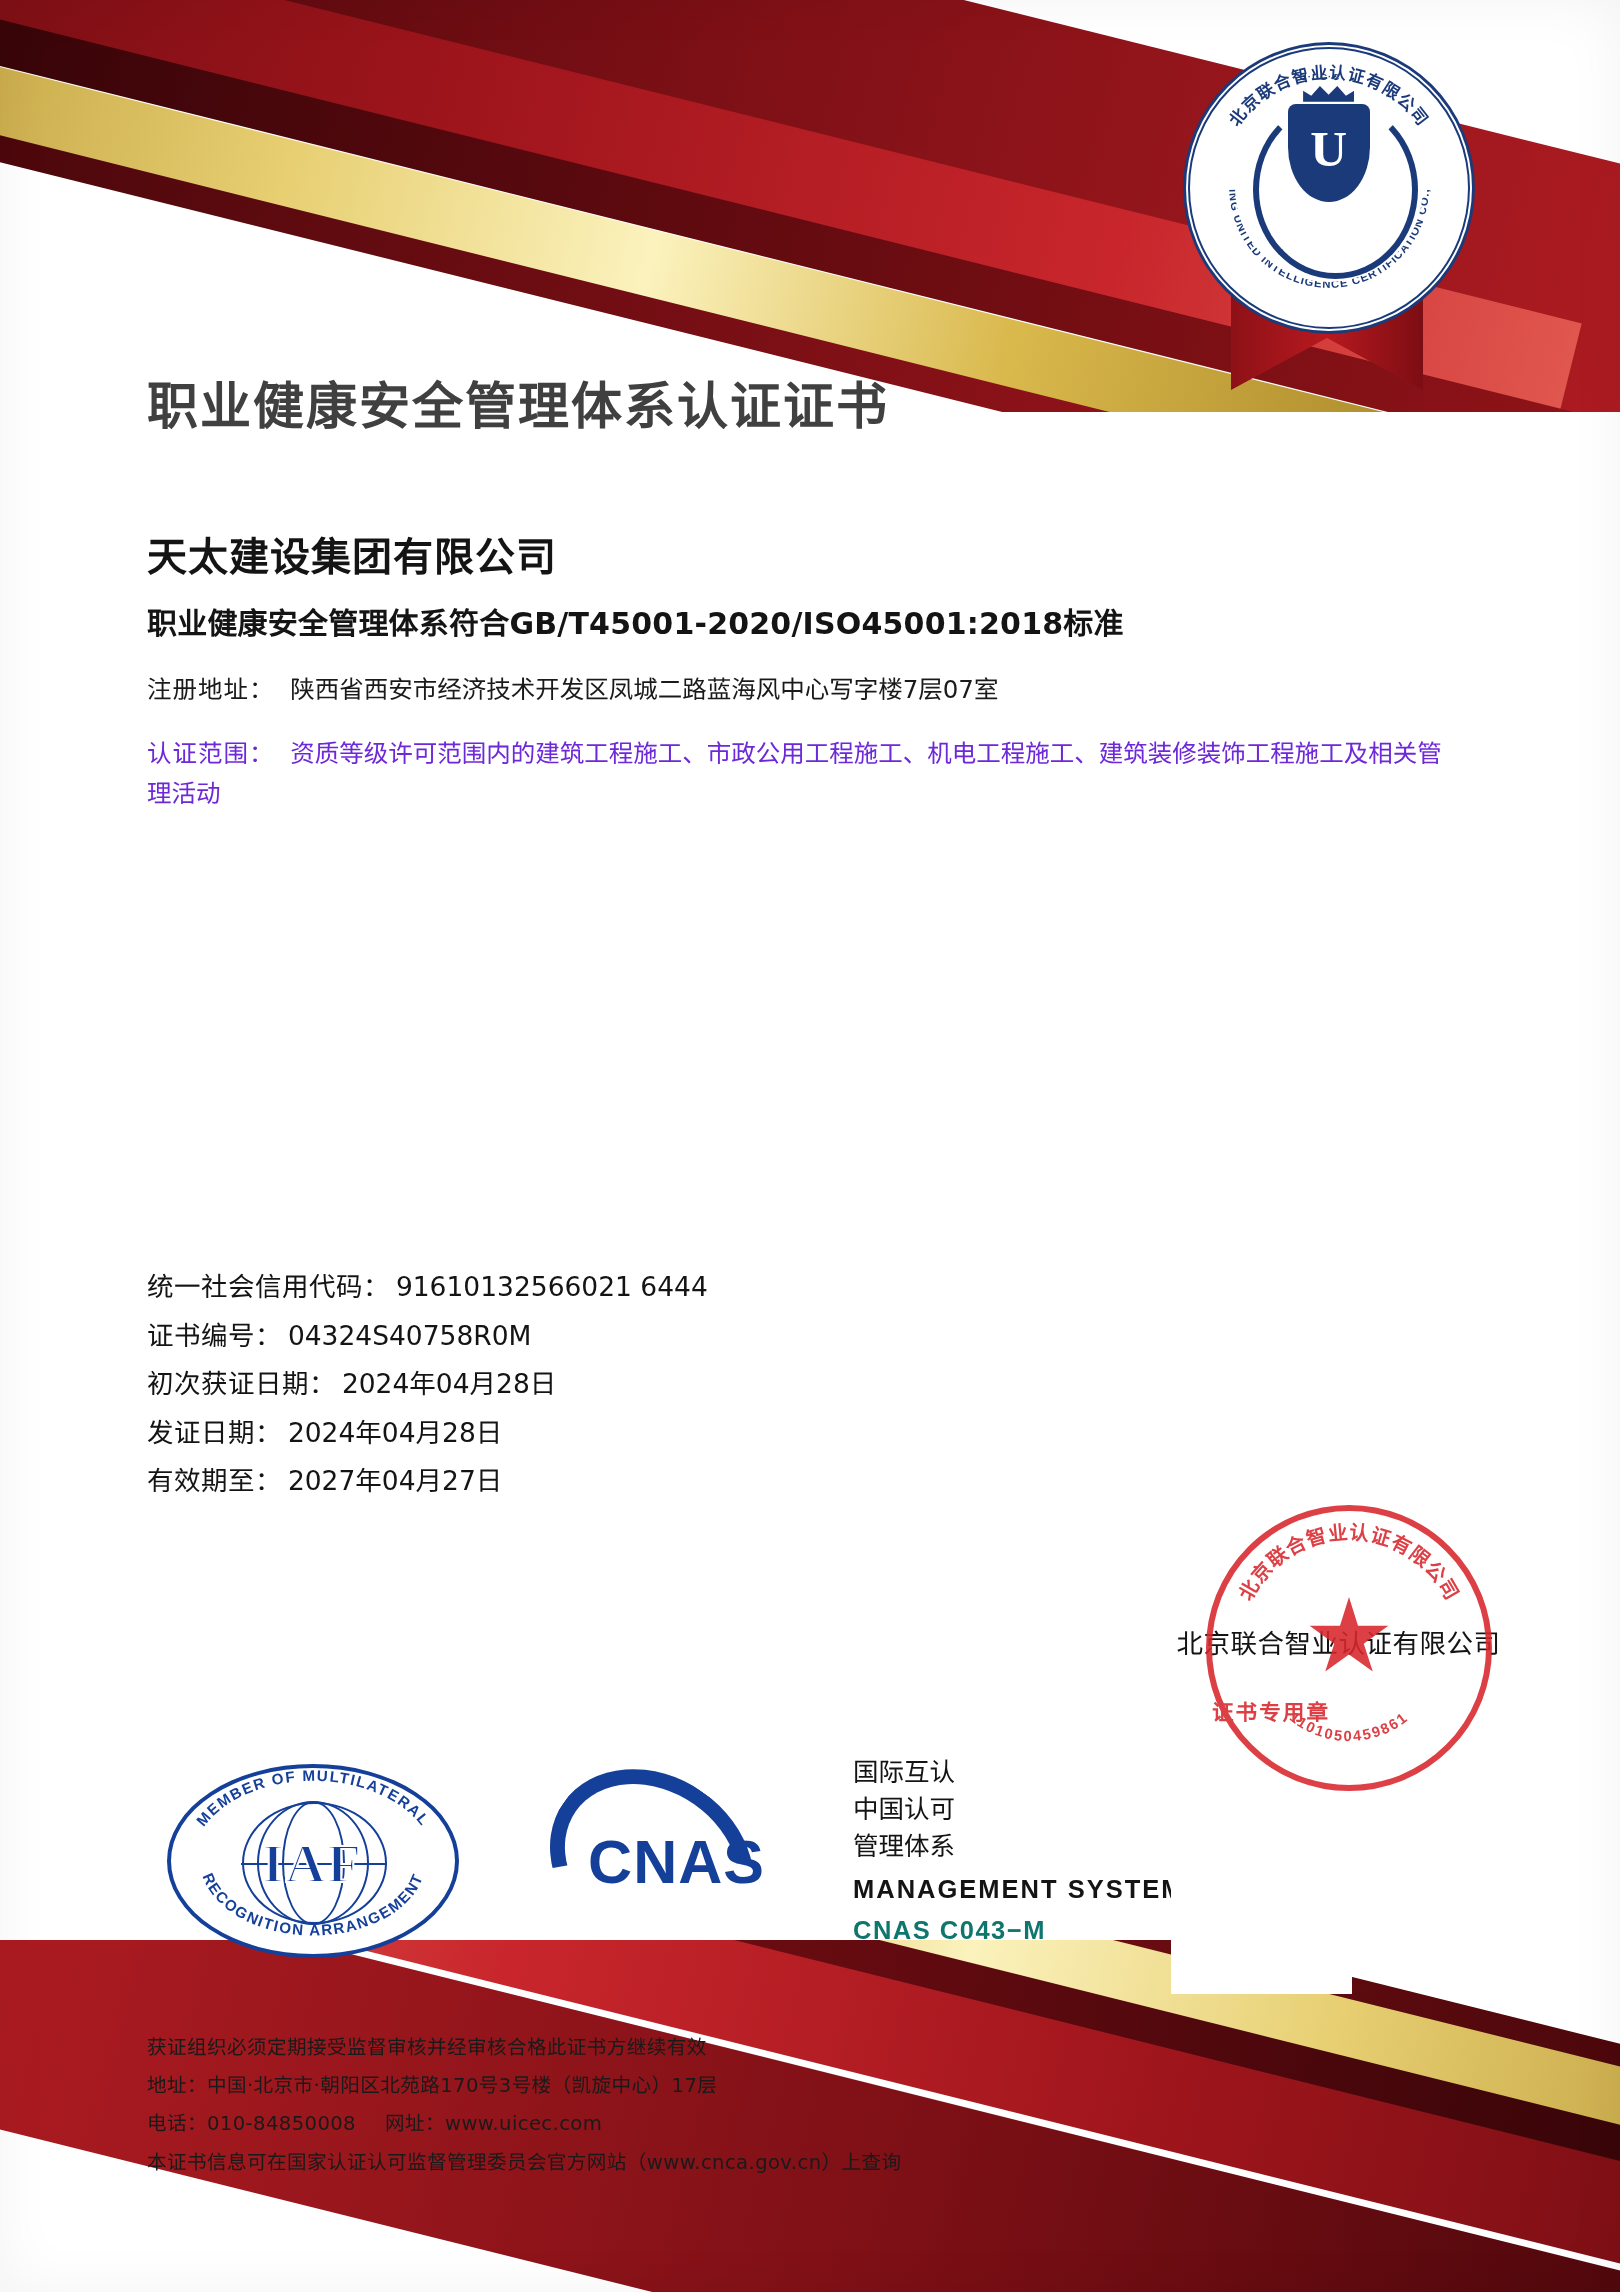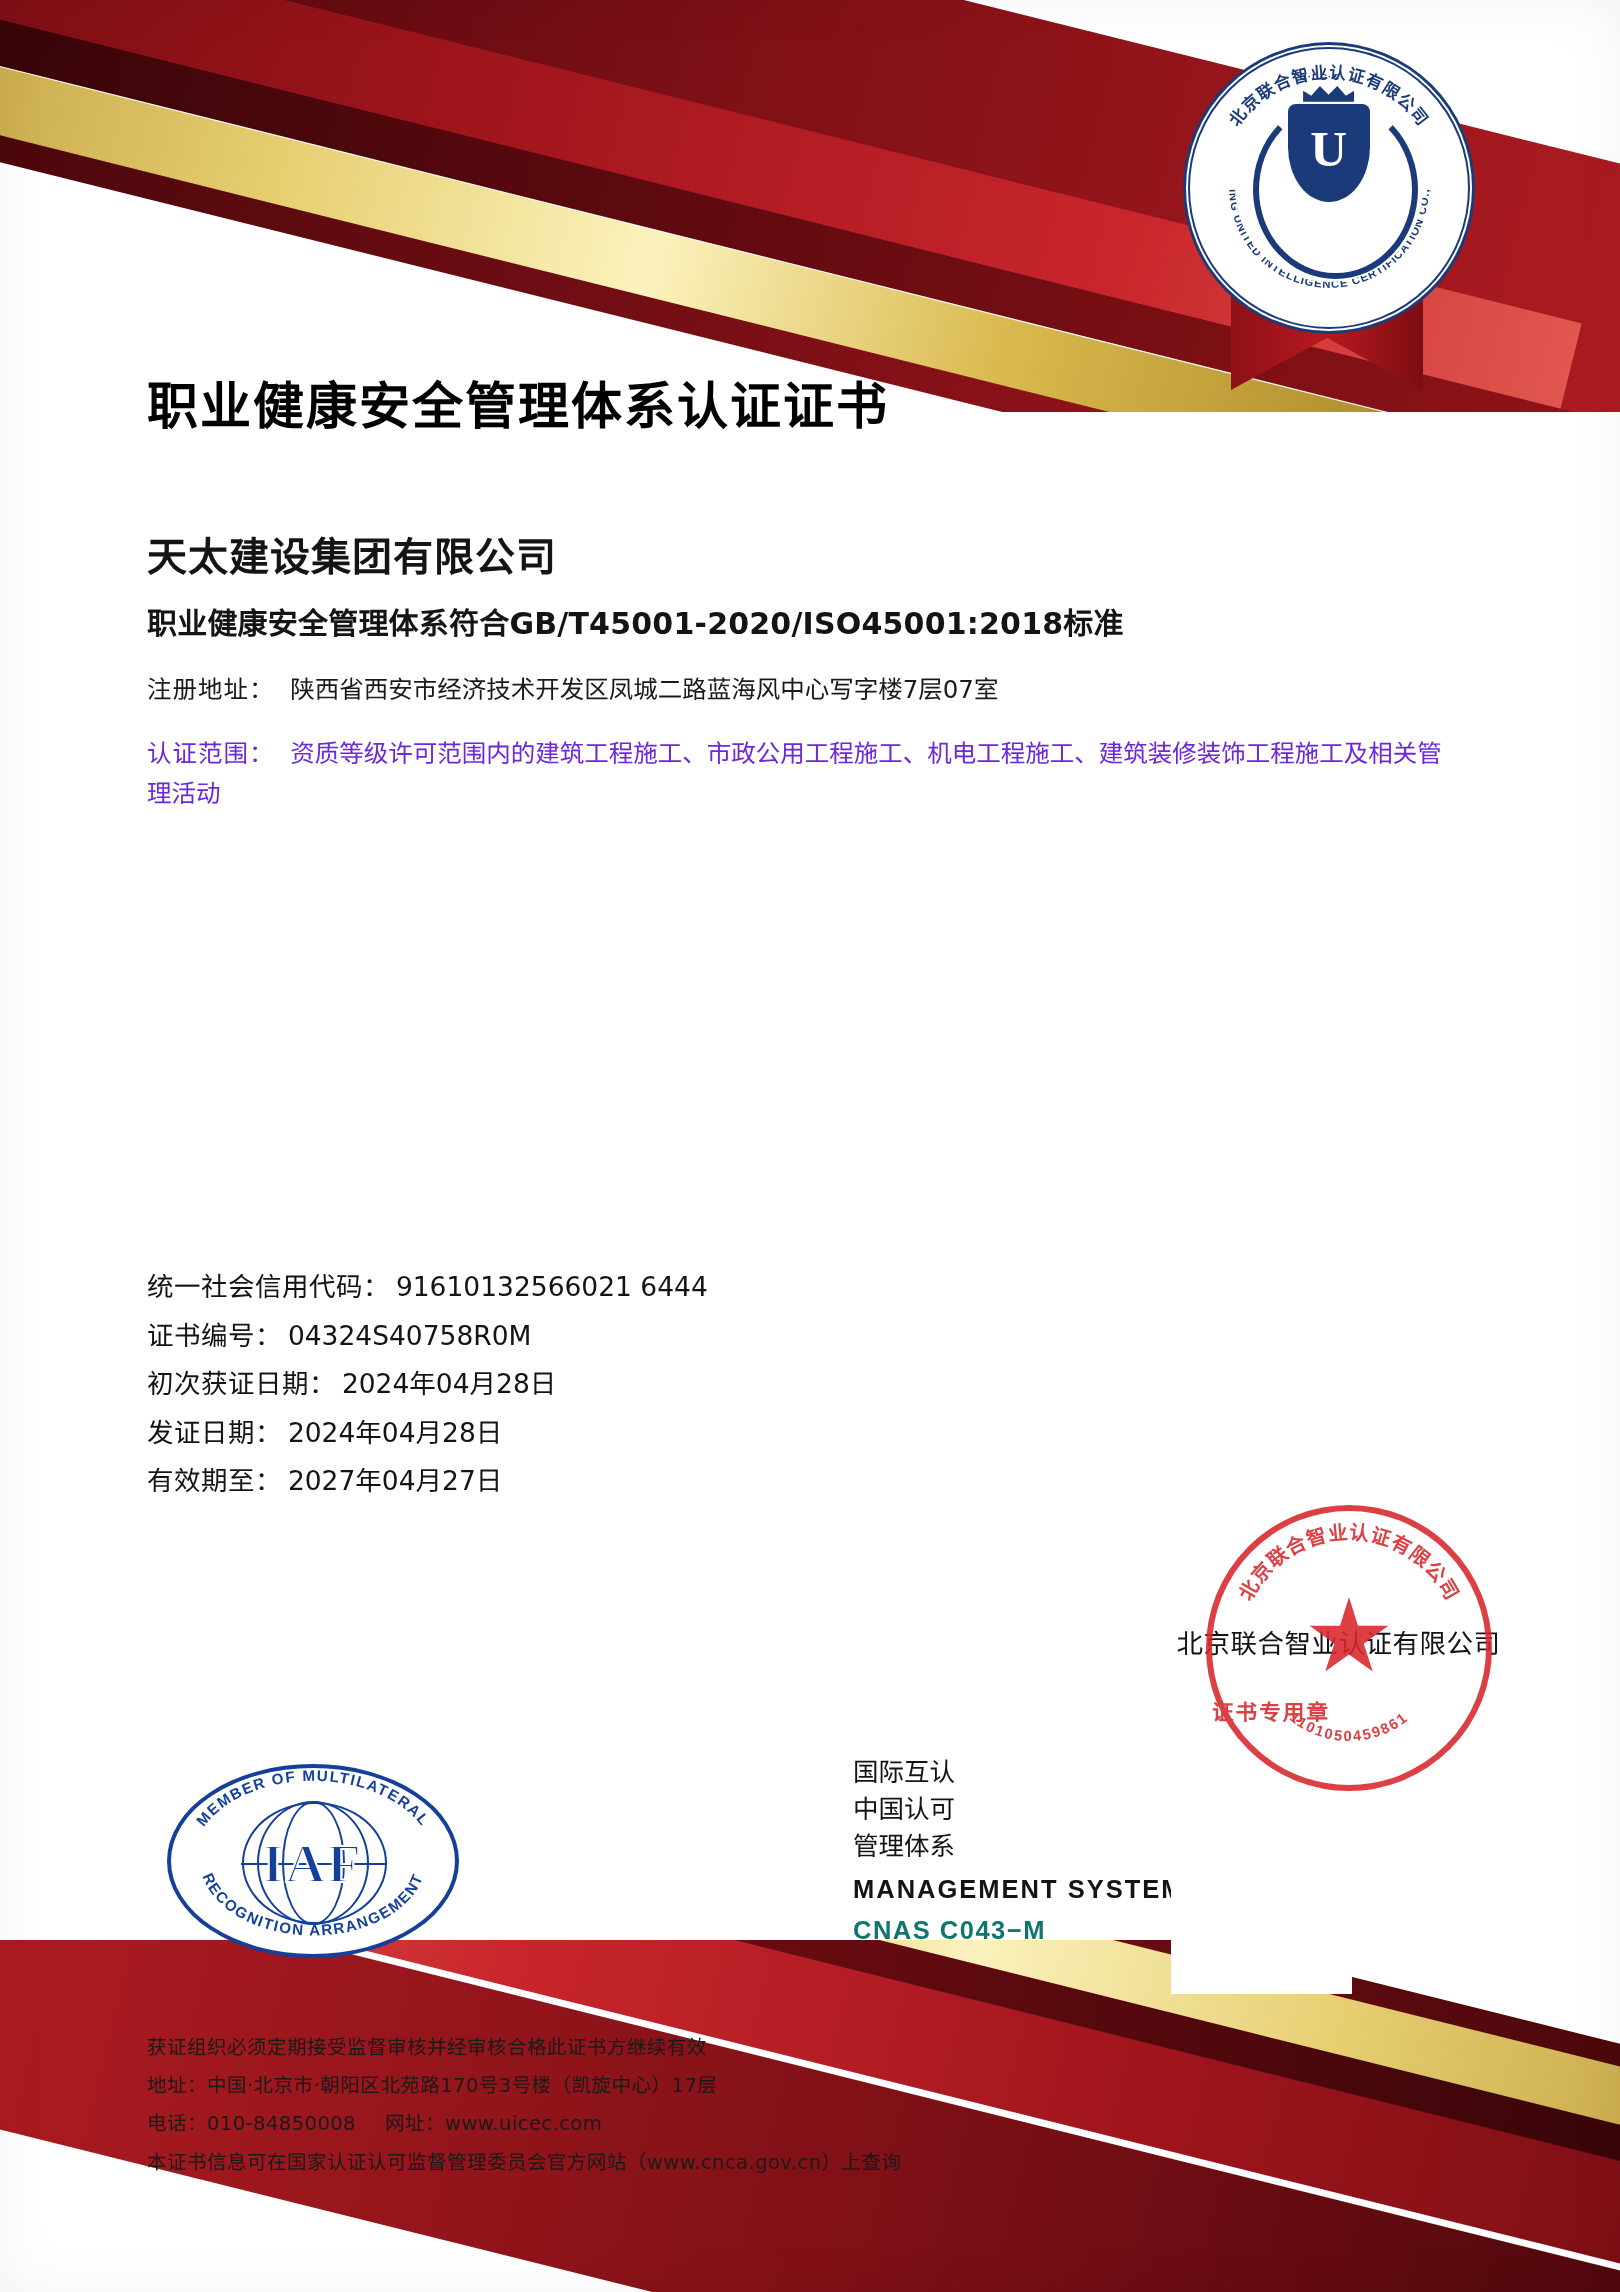--- a/index.html
+++ b/index.html
@@ -216,21 +216,21 @@
   .content {
     position: absolute;
     left: 147px;
     top: 365px;
     width: 1304px;
   }
   .cert-title {
     font-size: 51px;
     font-weight: bold;
     letter-spacing: 2px;
-    color: #000000;
+    color: #404040;
     margin: 0 0 86px 0;
     font-family: "DejaVu Sans", "Liberation Sans", sans-serif;
   }
   .company {
     font-size: 40px;
     font-weight: bold;
     color: #141414;
     margin: 0 0 15.7px 0;
     letter-spacing: 1px;
     font-family: "DejaVu Sans", "Liberation Sans", sans-serif;
@@ -606,20 +606,24 @@
         </defs>
         <text><textPath href="#iafTop" startOffset="50%" text-anchor="middle">MEMBER OF MULTILATERAL</textPath></text>
         <text><textPath href="#iafBot" startOffset="50%" text-anchor="middle">RECOGNITION ARRANGEMENT</textPath></text>
       </svg>
       <div class="globe">
           <div class="lat"></div>
         </div>
       <div class="iaf-text">IAF</div>
     </div>
 
+    <div class="cnas">
+      <div class="swoosh"></div>
+      <div class="word">CNAS</div>
+    </div>
 
     <div class="cnas-lines">
       <div class="zh">国际互认</div>
       <div class="zh">中国认可</div>
       <div class="zh">管理体系</div>
       <div class="en">MANAGEMENT SYSTEM</div>
       <div class="code">CNAS C043−M</div>
     </div>
   </div>
 

